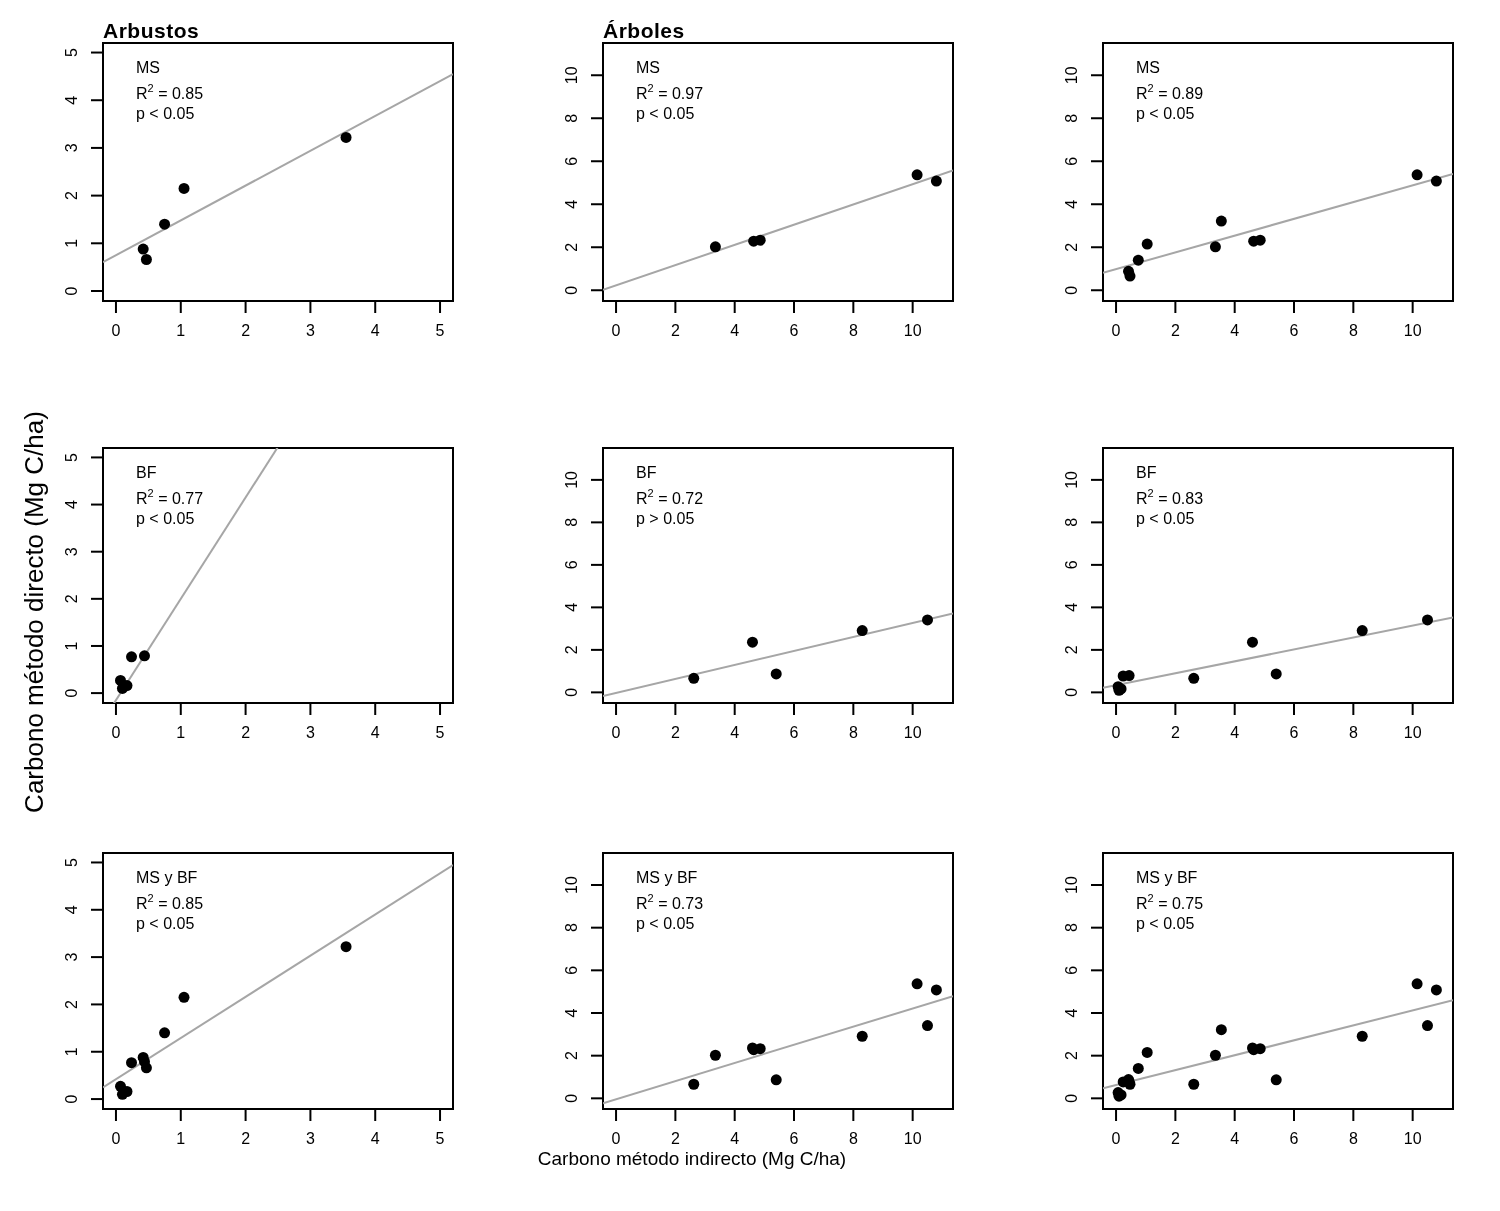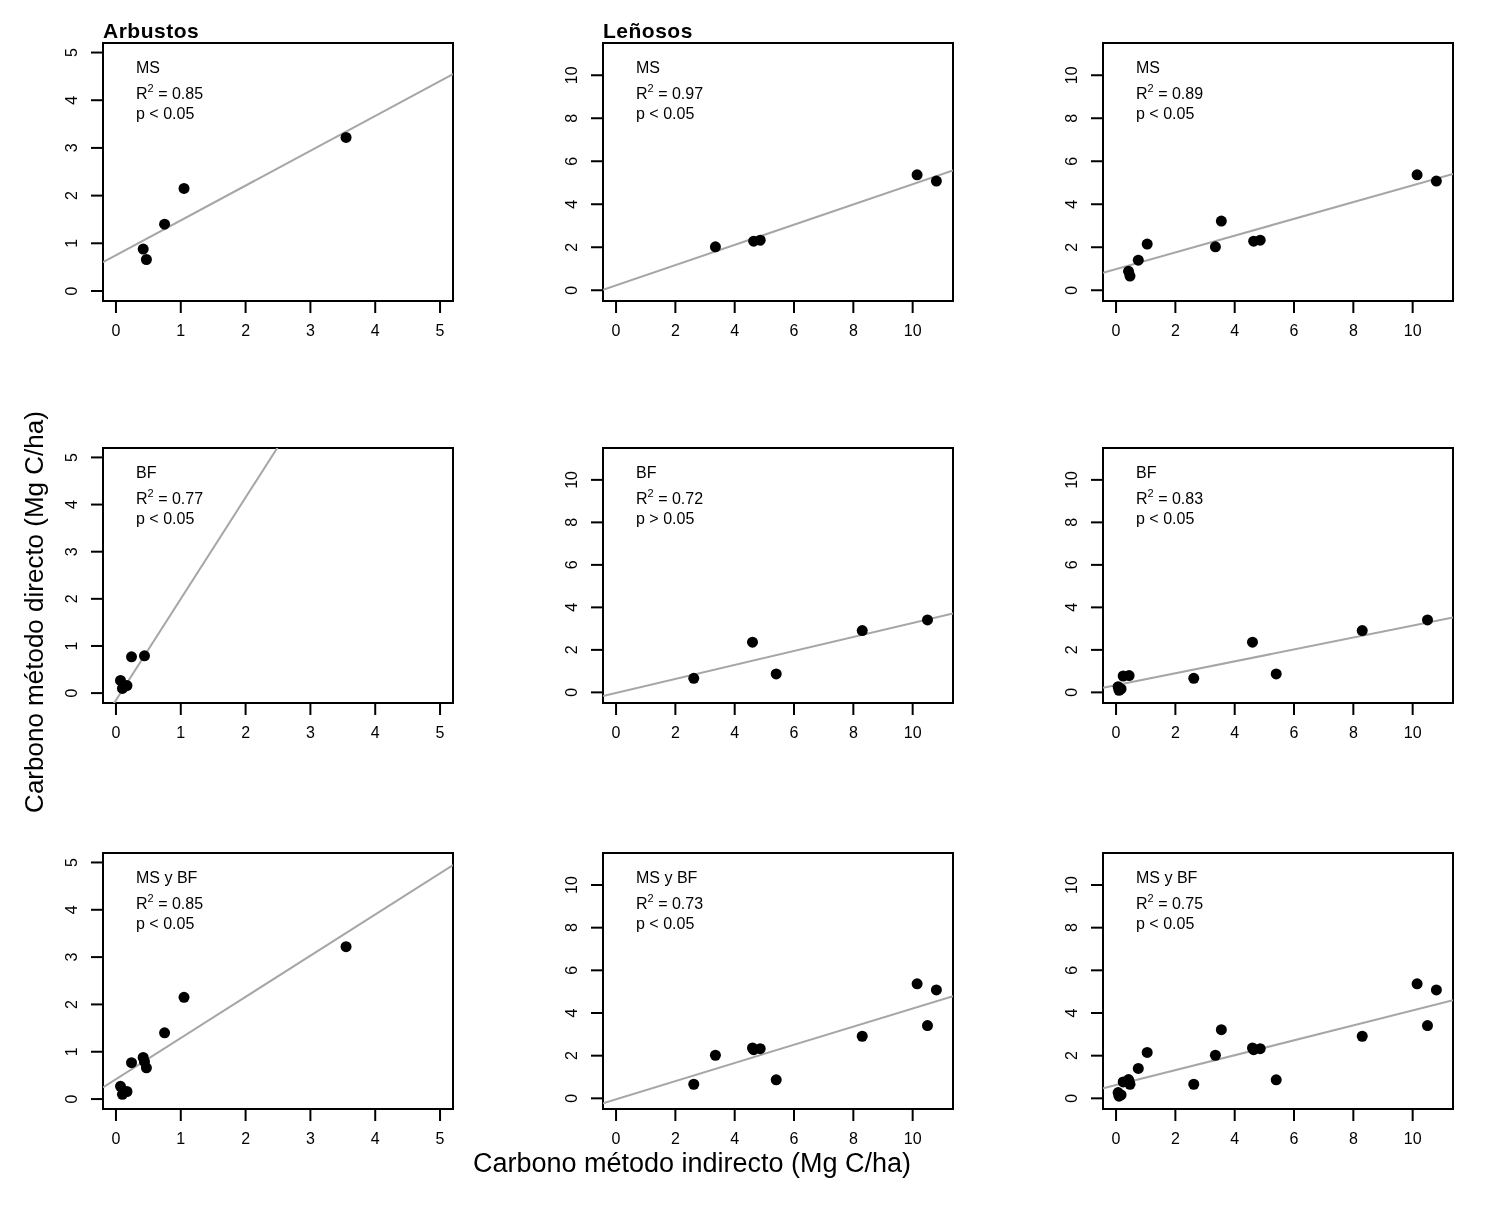--- a/index.html
+++ b/index.html
@@ -23,21 +23,21 @@
     margin-top: 12px;
   }
   #col-title-0 { left: 103px; }
   #col-title-1 { left: 603px; }
   #col-title-2 { left: 1103px; }
   .xlabel {
     position: absolute;
     top: 1148px;
     left: 692px;
     transform: translateX(-50%);
-    font-size: 27px;
+    font-size: 19px;
     white-space: nowrap;
   }
   .ylabel {
     position: absolute;
     top: 612px;
     left: 34px;
     transform: translate(-50%, -50%) rotate(-90deg);
     font-size: 26px;
     white-space: nowrap;
   }
@@ -438,17 +438,17 @@
         <circle cx="1417.1101694915255" cy="983.7733333333333" r="5.5" fill="#000000"></circle>
         <circle cx="1427.491525423729" cy="1025.5866666666666" r="5.5" fill="#000000"></circle>
         <circle cx="1436.3898305084747" cy="989.96" r="5.5" fill="#000000"></circle>
         <text x="1136" y="883" font-size="16">MS y BF</text>
         <text x="1136" y="909" font-size="16"><tspan>R</tspan><tspan dy="-7" font-size="11">2</tspan><tspan dy="7"> = 0.75</tspan></text>
         <text x="1136" y="929" font-size="16">p &lt; 0.05</text>
       </g>
     </svg>
 
   <div class="col-title" id="col-title-0">Arbustos</div>
-  <div class="col-title" id="col-title-1">Leñosos</div>
+  <div class="col-title" id="col-title-1">Árboles</div>
 
   <div class="xlabel">Carbono método indirecto (Mg C/ha)</div>
   <div class="ylabel">Carbono método directo (Mg C/ha)</div>
 </div>
 
 </body></html>

